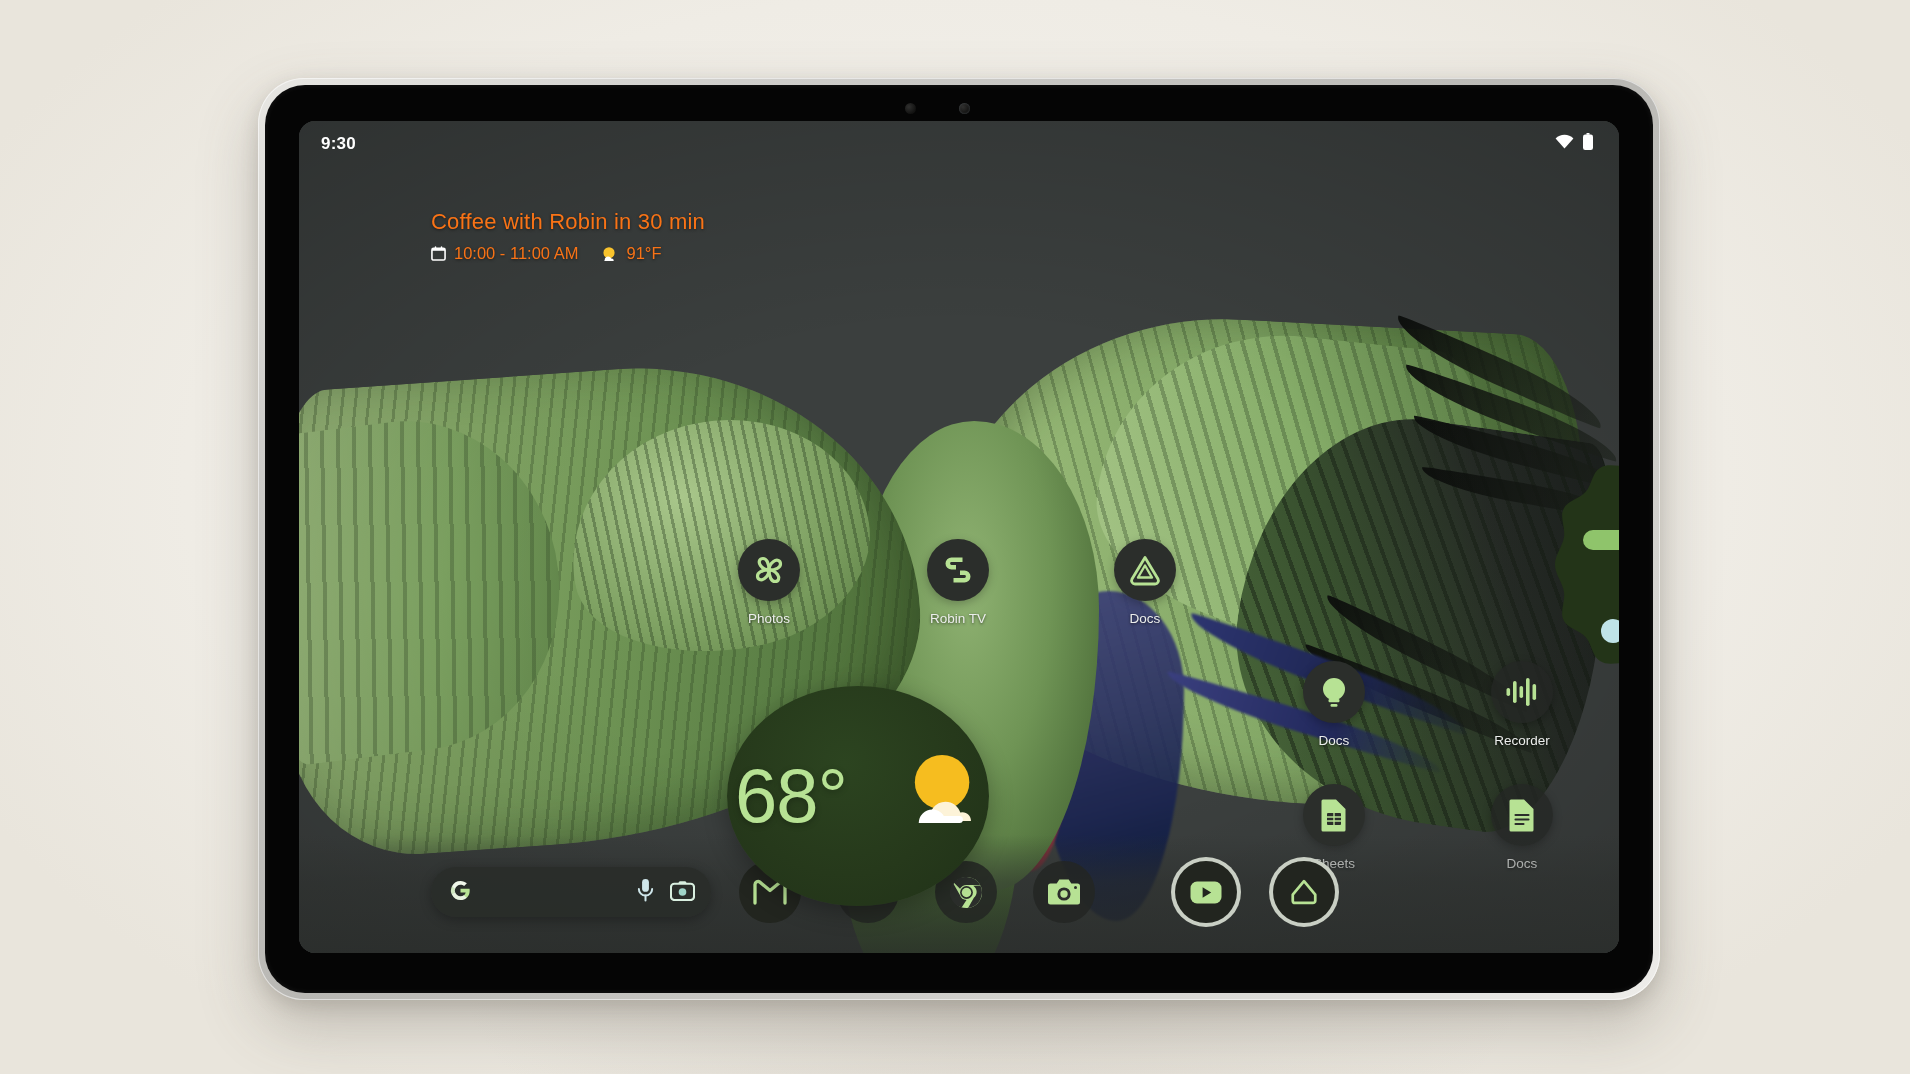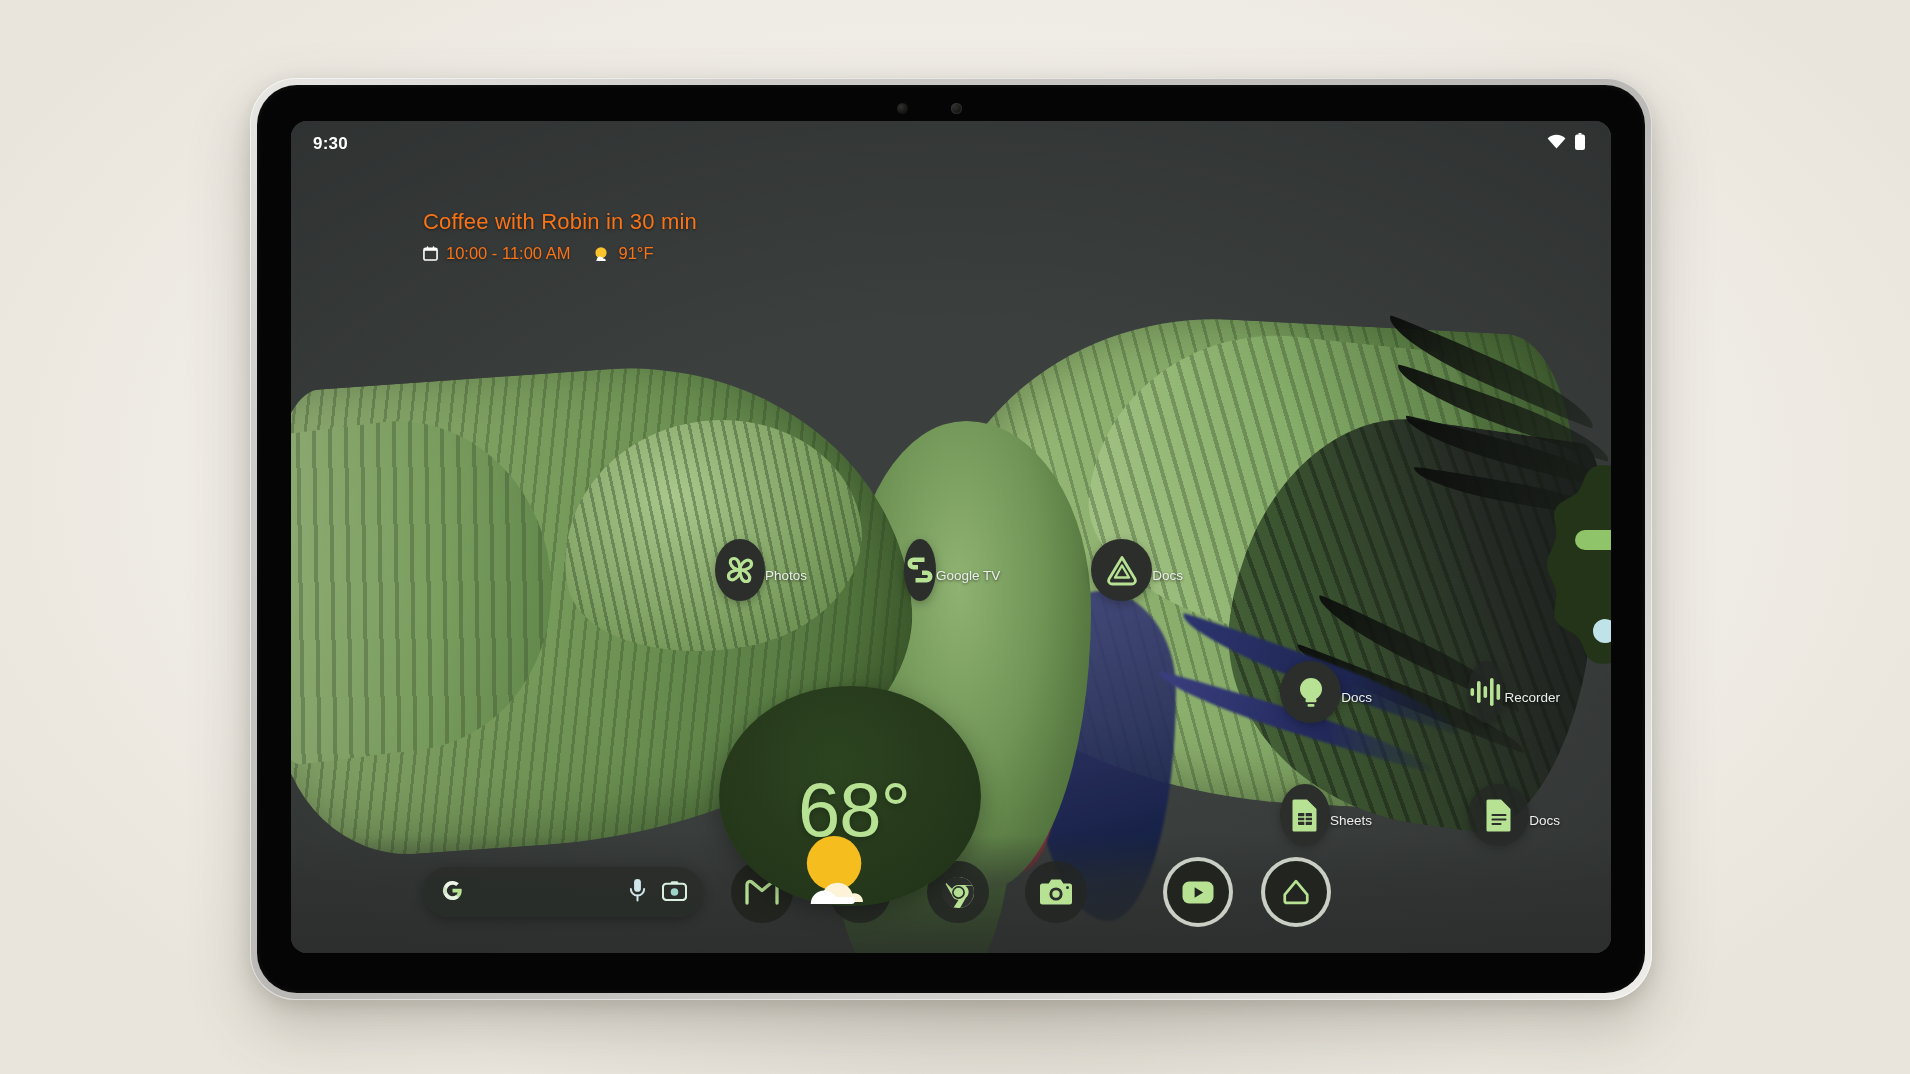--- a/index.html
+++ b/index.html
@@ -18,21 +18,21 @@
   .stage {
     position: absolute; inset: 0;
     background:
       radial-gradient(ellipse 760px 300px at 52% 92%, rgba(150,140,125,0.20), rgba(150,140,125,0) 70%),
       radial-gradient(ellipse 1100px 700px at 50% 45%, #f6f4ef, #efece5 70%, #e9e5dc 100%);
   }
 
   
   .tablet {
     position: absolute;
-    left: 250px; top: 78px;
+    left: 258px; top: 78px;
     width: 1402px; height: 922px;
     border-radius: 46px;
     background: linear-gradient(145deg,#e8e7e3 0%, #cfcecb 18%, #b9b8b4 50%, #d9d8d4 82%, #eeedea 100%);
     padding: 7px;
     box-shadow:
       0 26px 60px rgba(90,84,74,0.30),
       0 6px 18px rgba(90,84,74,0.18),
       inset 0 0 0 1px rgba(255,255,255,0.55);
   }
   .tablet-inner {
@@ -196,33 +196,33 @@
 
   
   .clock-widget {
     position: absolute; left: 1244px; top: 330px; width: 227px; height: 227px; z-index: 30;
   }
   .clock-face { position: absolute; inset: 0; }
   .weather-widget {
     position: absolute; left: 428px; top: 565px; width: 262px; height: 220px; z-index: 30;
     border-radius: 50%;
     background: radial-gradient(ellipse at 45% 35%, #2c4420 0%, #26391b 55%, #203118 100%);
-    display: flex; flex-direction: column; align-items: center; justify-content: flex-end;
+    display: flex; flex-direction: row; align-items: center; justify-content: space-between;
     box-shadow: 0 6px 24px rgba(0,0,0,0.3);
   }
   .weather-temp {
     color: #b7e294; font-size: 76px; font-weight: 400; line-height: 1;
     letter-spacing: -1px; margin-left: 8px; text-shadow: 0 2px 6px rgba(0,0,0,.25);
   }
   .weather-icon { width: 88px; height: 72px; margin-top: -14px; margin-left: -26px; }
 
   
   .app {
     position: absolute; width: 92px; z-index: 25;
-    display: flex; flex-direction: row; align-items: center;
+    display: flex; flex-direction: column; align-items: center;
   }
   .app-ico {
     width: 62px; height: 62px; border-radius: 50%;
     background: #2b2e2b;
     display: flex; align-items: center; justify-content: center;
     box-shadow: 0 3px 10px rgba(0,0,0,0.25);
   }
   .app-ico.translucent { background: rgba(36,39,36,0.78); }
   .app-label {
     margin-top: 10px; font-size: 13.5px; color: #eceeec; font-weight: 400;
@@ -377,21 +377,21 @@
         <div class="app-label">Photos</div>
       </div>
 
       <div class="app" style="left:613px; top:418px;">
         <div class="app-ico">
           <svg width="32" height="32" viewBox="0 0 32 32">
             <path d="M20.5 3.5 H9.5 a6 6 0 0 0 0 12 H14 v-4.6 H9.5 a1.4 1.4 0 0 1 0-2.8 H20.5 z" fill="#b7e294"></path>
             <path d="M11.5 28.5 H22.5 a6 6 0 0 0 0-12 H18 v4.6 h4.5 a1.4 1.4 0 0 1 0 2.8 H11.5 z" fill="#b7e294"></path>
           </svg>
         </div>
-        <div class="app-label">Google TV</div>
+        <div class="app-label">Robin TV</div>
       </div>
 
       <div class="app" style="left:800px; top:418px;">
         <div class="app-ico">
           <svg width="34" height="34" viewBox="0 0 34 34">
             <path d="M17 4.5 L30 26 a3.4 3.4 0 0 1-3 5 H7 a3.4 3.4 0 0 1-3-5 Z" fill="none" stroke="#b7e294" stroke-width="2.8" stroke-linejoin="round"></path>
             <path d="M17 12.5 L24 24.5 H10 Z" fill="none" stroke="#b7e294" stroke-width="2.4" stroke-linejoin="round"></path>
           </svg>
         </div>
         <div class="app-label">Docs</div>

